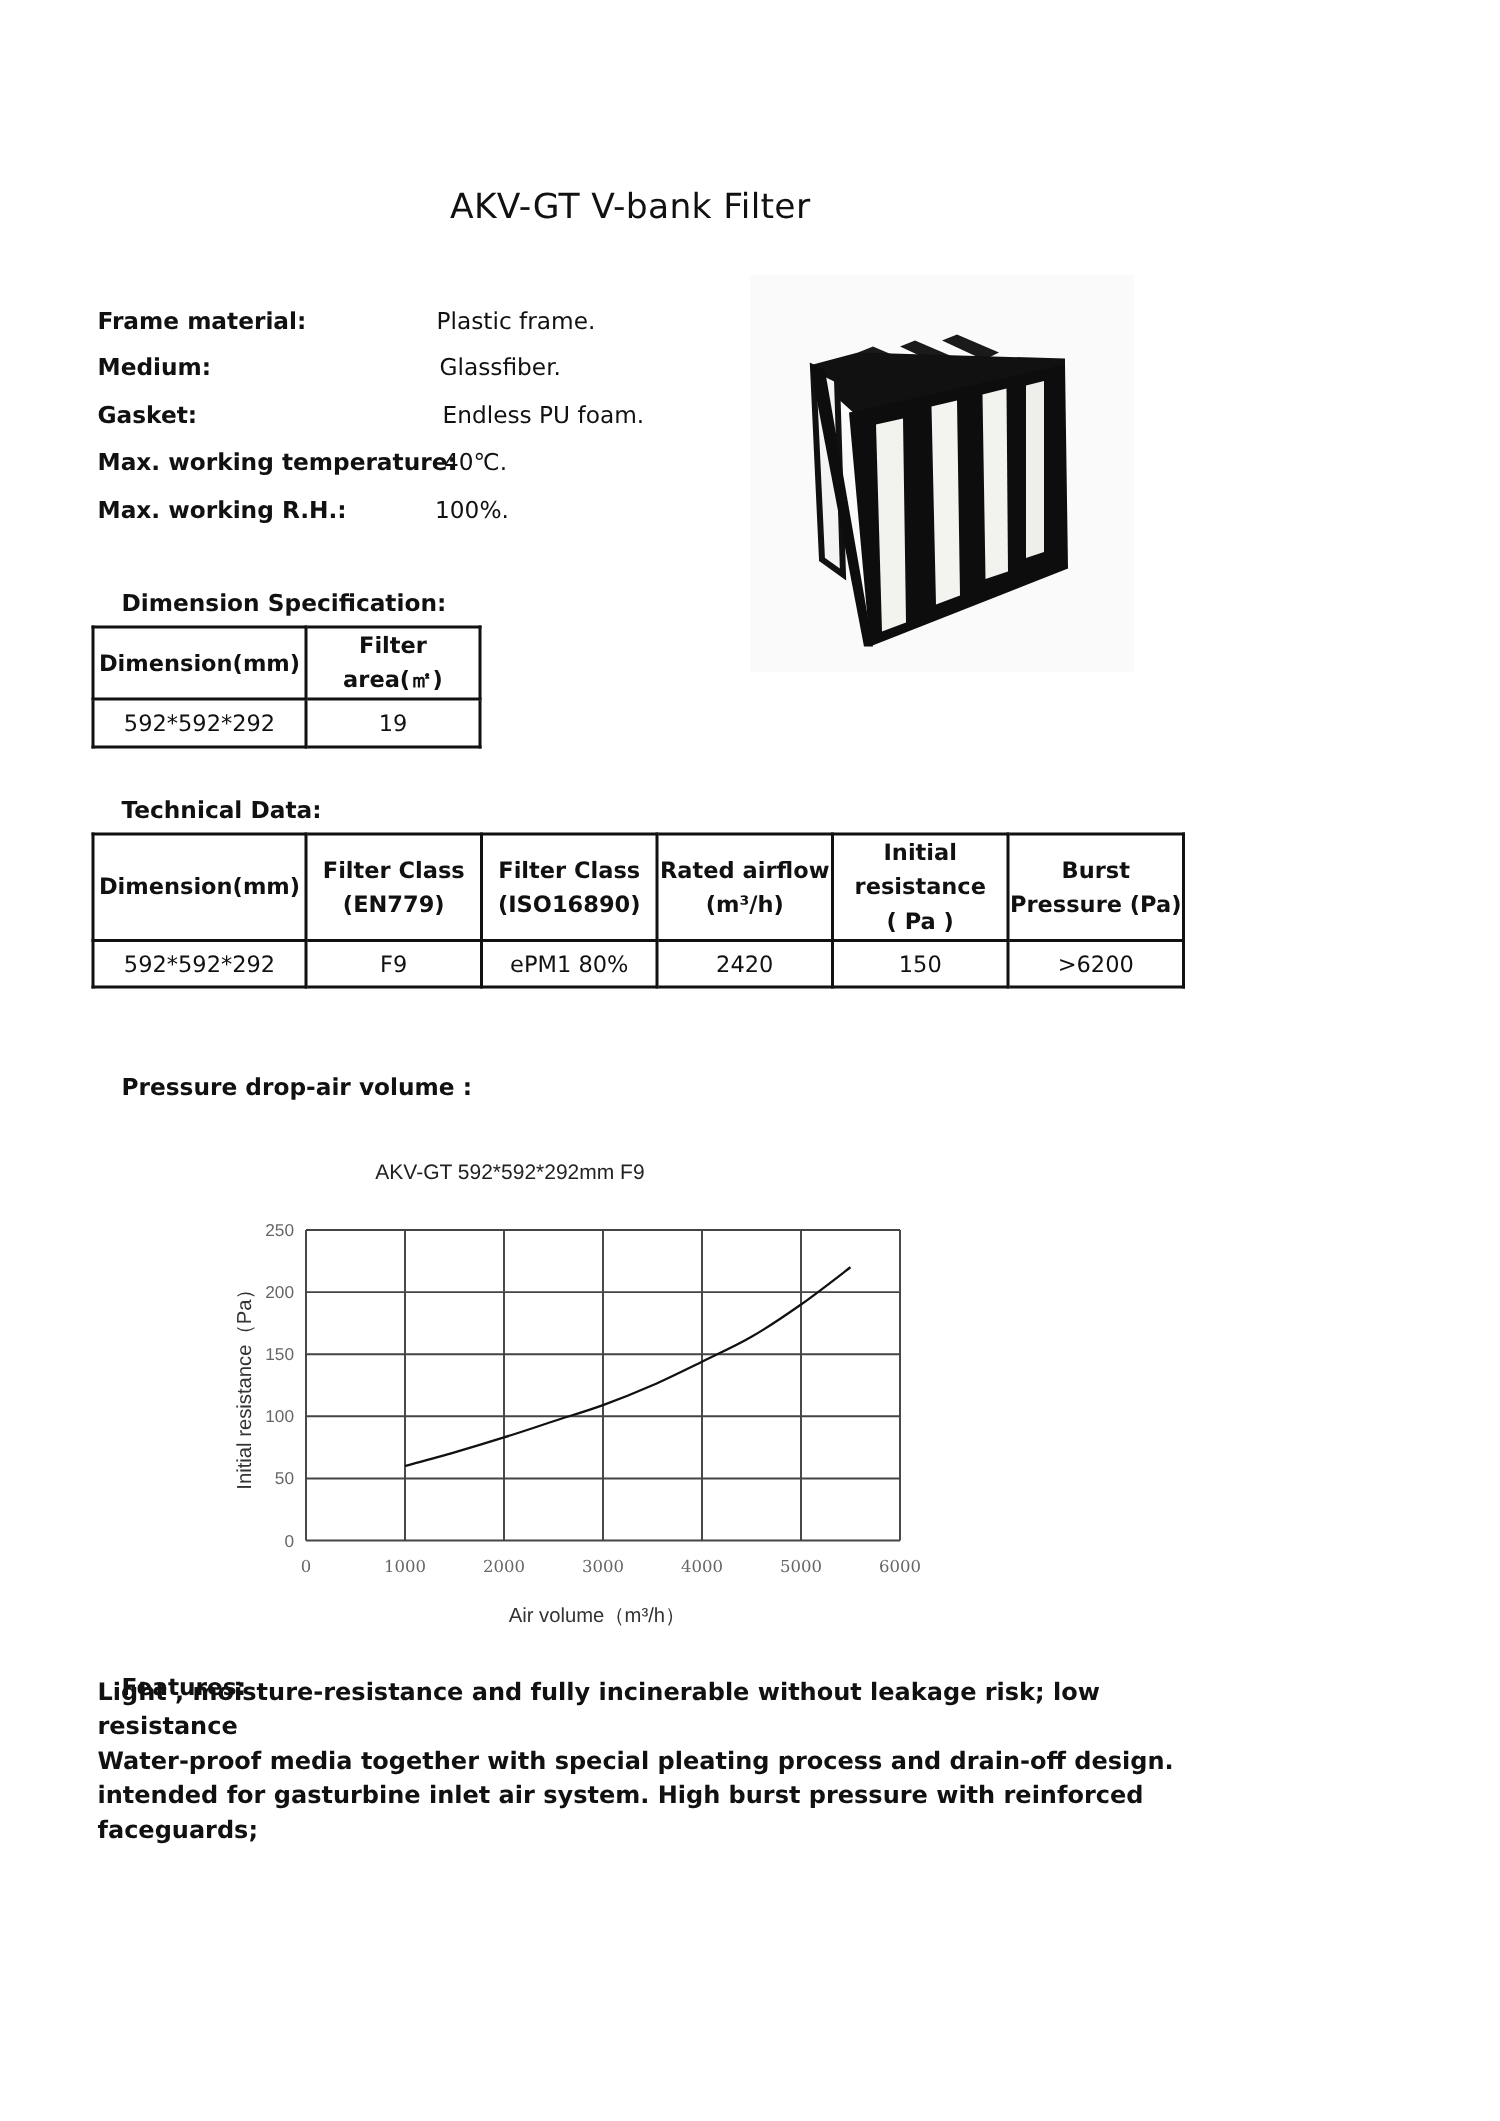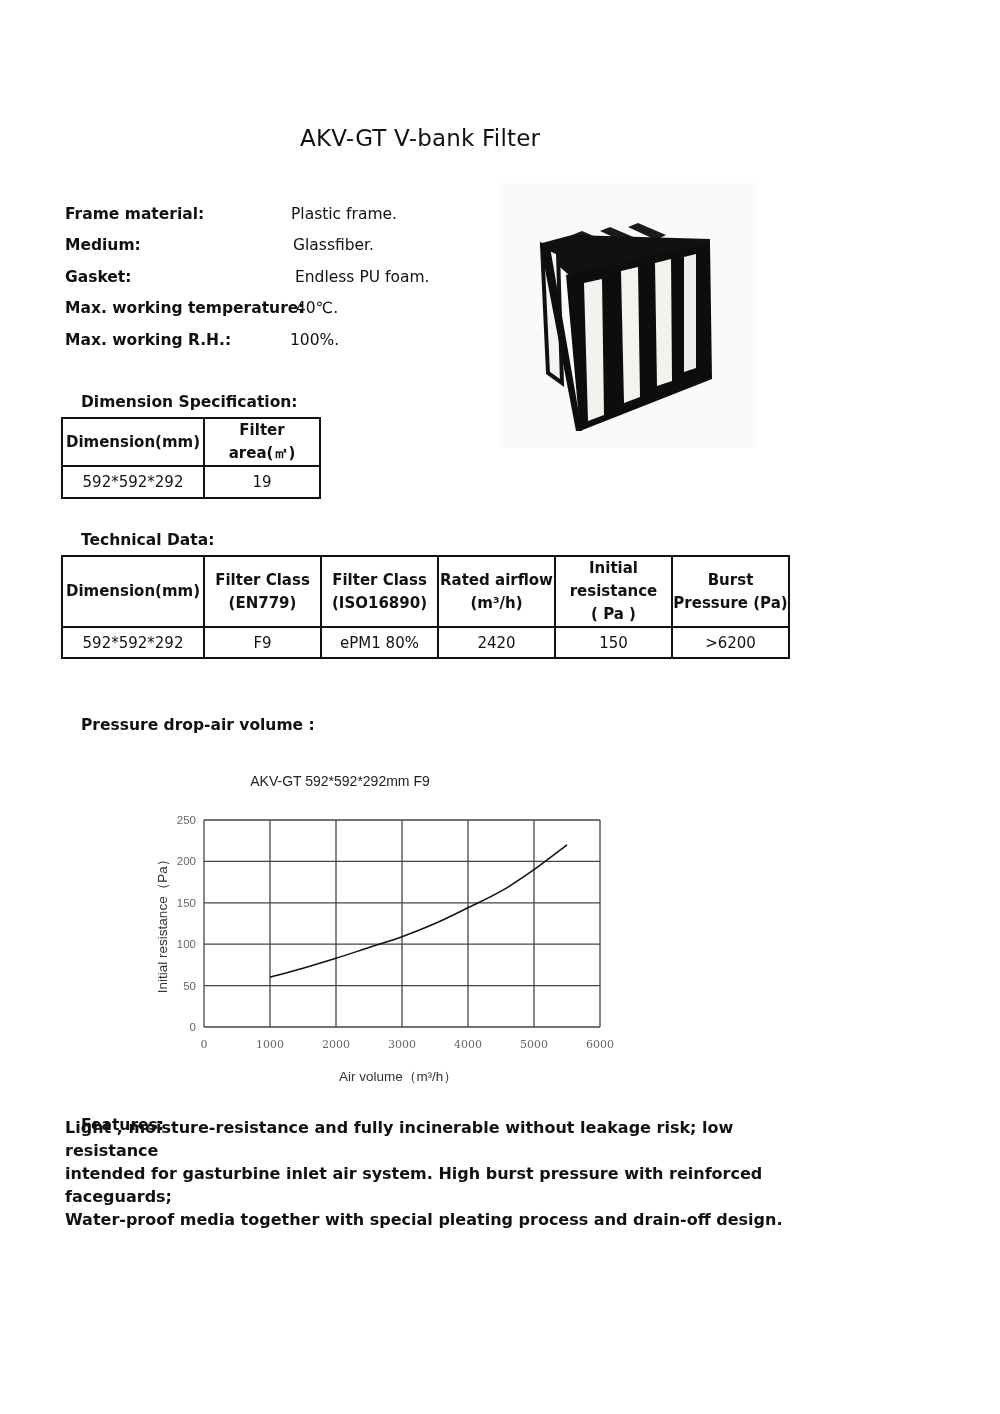--- a/index.html
+++ b/index.html
@@ -131,15 +131,15 @@
   <g id="series-layer">
       <path d="M130,212.32 C135.5,210.802 152,206.386 163,203.212 C174,200.03799999999998 185,196.726 196,193.276 C207,189.82600000000002 218,186.1 229,182.512 C240,178.924 251,175.75 262,171.748 C273,167.74599999999998 284,163.32999999999998 295,158.5 C306,153.67000000000002 317,148.15000000000003 328,142.76800000000003 C339,137.38600000000002 350,132.556 361,126.208 C372,119.86 383,112.408 394,104.68 C405,96.95200000000001 421.5,83.98 427,79.84" fill="none" stroke="#111" stroke-width="1.5"></path>
     </g>
   <text x="258" y="316" text-anchor="middle" font-family="Liberation Sans, sans-serif" font-size="13.5" fill="#333">Air volume（m³/h）</text>
   <text x="0" y="0" transform="translate(27,158) rotate(-90)" text-anchor="middle" font-family="Liberation Sans, sans-serif" font-size="13.5" fill="#333">Initial resistance（Pa）</text>
 </svg>
 
 <div class="abs section" style="top:1116px">Features:</div>
 <div class="abs features">
   <div>Light , moisture-resistance and fully incinerable without leakage risk;  low resistance</div>
+  <div>Water-proof media together with special pleating process and drain-off design.</div>
   <div>intended for gasturbine inlet air system.  High burst pressure with reinforced faceguards;</div>
-  <div>Water-proof media together with special pleating process and drain-off design.</div>
 </div>
 
 </body></html>

